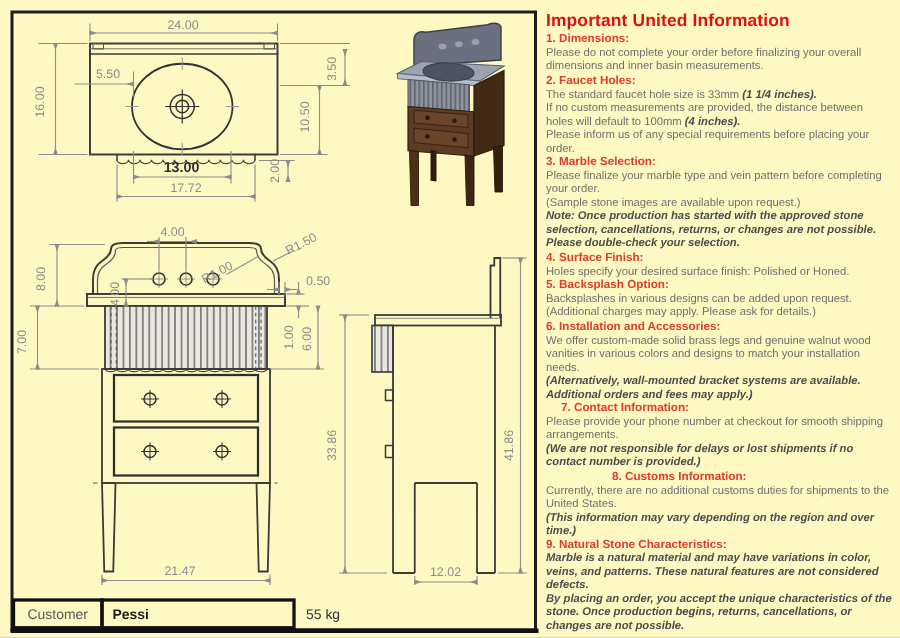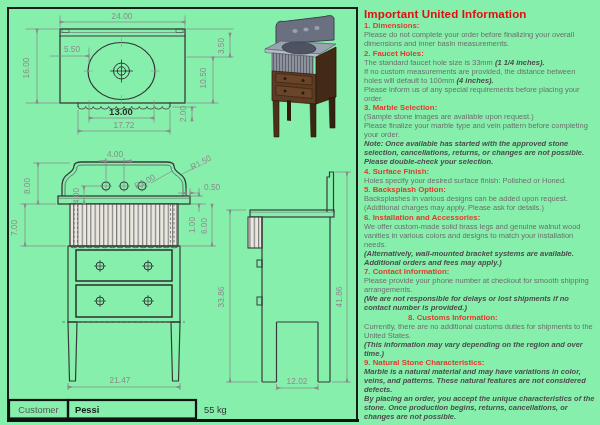--- a/index.html
+++ b/index.html
@@ -1,17 +1,17 @@
 <!DOCTYPE html>
 <html><head>
 <meta charset="utf-8">
 <style>
   html,body{margin:0;padding:0;}
   body{width:600px;height:425px;overflow:hidden;background:#eae7df;font-family:"Liberation Sans",sans-serif;}
-  .page{position:relative;width:600px;height:425px;background:#86efac;outline:1px solid #807e76;}
+  .page{position:relative;width:600px;height:425px;background:#fef9c3;outline:1px solid #807e76;}
   .cad{position:absolute;left:0;top:0;}
   .info{position:absolute;left:364px;top:7px;width:231px;}
   .info-title{font-weight:bold;font-size:11.6px;letter-spacing:.1px;margin:0 0 1px 0;}
   .sec-h{font-weight:bold;font-size:7.8px;line-height:9px;margin-top:.5px;}
   .sec-p{font-size:7.5px;line-height:9px;color:#6e6e6e;}
   .sec-p .bi{font-weight:bold;font-style:italic;color:#4c4c4c;}
   svg text{font-family:"Liberation Sans",sans-serif;}
   .dim{font-size:8.3px;fill:#8c8c8c;}
   .dimbold{font-size:9.5px;fill:#2e2e2e;font-weight:bold;}
   .tbl{font-size:9.3px;fill:#555;}
@@ -248,32 +248,32 @@
 <div class="info">
   <div class="info-title" style="color:#e01010">Important United Information</div>
   <div>
         <div class="sec-h" style="color: rgb(226, 59, 46);">1. Dimensions:</div>
         <div class="sec-p"><span>Please do not complete your order before finalizing your overall dimensions and inner basin measurements.</span></div>
         <div class="sec-h" style="color: rgb(226, 59, 46);">2. Faucet Holes:</div>
         <div class="sec-p"><span>The standard faucet hole size is 33mm </span><span class="bi">(1 1/4 inches).</span></div>
         <div class="sec-p"><span>If no custom measurements are provided, the distance between holes will default to 100mm </span><span class="bi">(4 inches).</span></div>
         <div class="sec-p"><span>Please inform us of any special requirements before placing your order.</span></div>
         <div class="sec-h" style="color: rgb(226, 59, 46);">3. Marble Selection:</div>
+        <div class="sec-p"><span>Please finalize your marble type and vein pattern before completing your order.</span></div>
         <div class="sec-p"><span>(Sample stone images are available upon request.)</span></div>
-        <div class="sec-p"><span>Please finalize your marble type and vein pattern before completing your order.</span></div>
-        <div class="sec-p"><span class="bi">Note: Once available has started with the approved stone selection, cancellations, returns, or changes are not possible. Please double-check your selection.</span></div>
+        <div class="sec-p"><span class="bi">Note: Once production has started with the approved stone selection, cancellations, returns, or changes are not possible. Please double-check your selection.</span></div>
         <div class="sec-h" style="color: rgb(226, 59, 46);">4. Surface Finish:</div>
         <div class="sec-p"><span>Holes specify your desired surface finish: Polished or Honed.</span></div>
         <div class="sec-h" style="color: rgb(226, 59, 46);">5. Backsplash Option:</div>
         <div class="sec-p"><span>Backsplashes in various designs can be added upon request.</span></div>
         <div class="sec-p"><span>(Additional charges may apply. Please ask for details.)</span></div>
         <div class="sec-h" style="color: rgb(226, 59, 46);">6. Installation and Accessories:</div>
         <div class="sec-p"><span>We offer custom-made solid brass legs and genuine walnut wood vanities in various colors and designs to match your installation needs.</span></div>
         <div class="sec-p"><span class="bi">(Alternatively, wall-mounted bracket systems are available. Additional orders and fees may apply.)</span></div>
-        <div class="sec-h" style="color: rgb(226, 59, 46);">7. Contact Information:</div>
+        <div class="sec-h" style="color: rgb(226, 59, 46); margin-left: 10px;">7. Contact Information:</div>
         <div class="sec-p"><span>Please provide your phone number at checkout for smooth shipping arrangements.</span></div>
         <div class="sec-p"><span class="bi">(We are not responsible for delays or lost shipments if no contact number is provided.)</span></div>
         <div class="sec-h" style="color: rgb(226, 59, 46); padding-left: 44px;">8. Customs Information:</div>
         <div class="sec-p"><span>Currently, there are no additional customs duties for shipments to the United States.</span></div>
         <div class="sec-p"><span class="bi">(This information may vary depending on the region and over time.)</span></div>
         <div class="sec-h" style="color: rgb(226, 59, 46);">9. Natural Stone Characteristics:</div>
         <div class="sec-p"><span class="bi">Marble is a natural material and may have variations in color, veins, and patterns. These natural features are not considered defects.</span></div>
         <div class="sec-p"><span class="bi">By placing an order, you accept the unique characteristics of the stone. Once production begins, returns, cancellations, or changes are not possible.</span></div>
       </div>
 </div>

